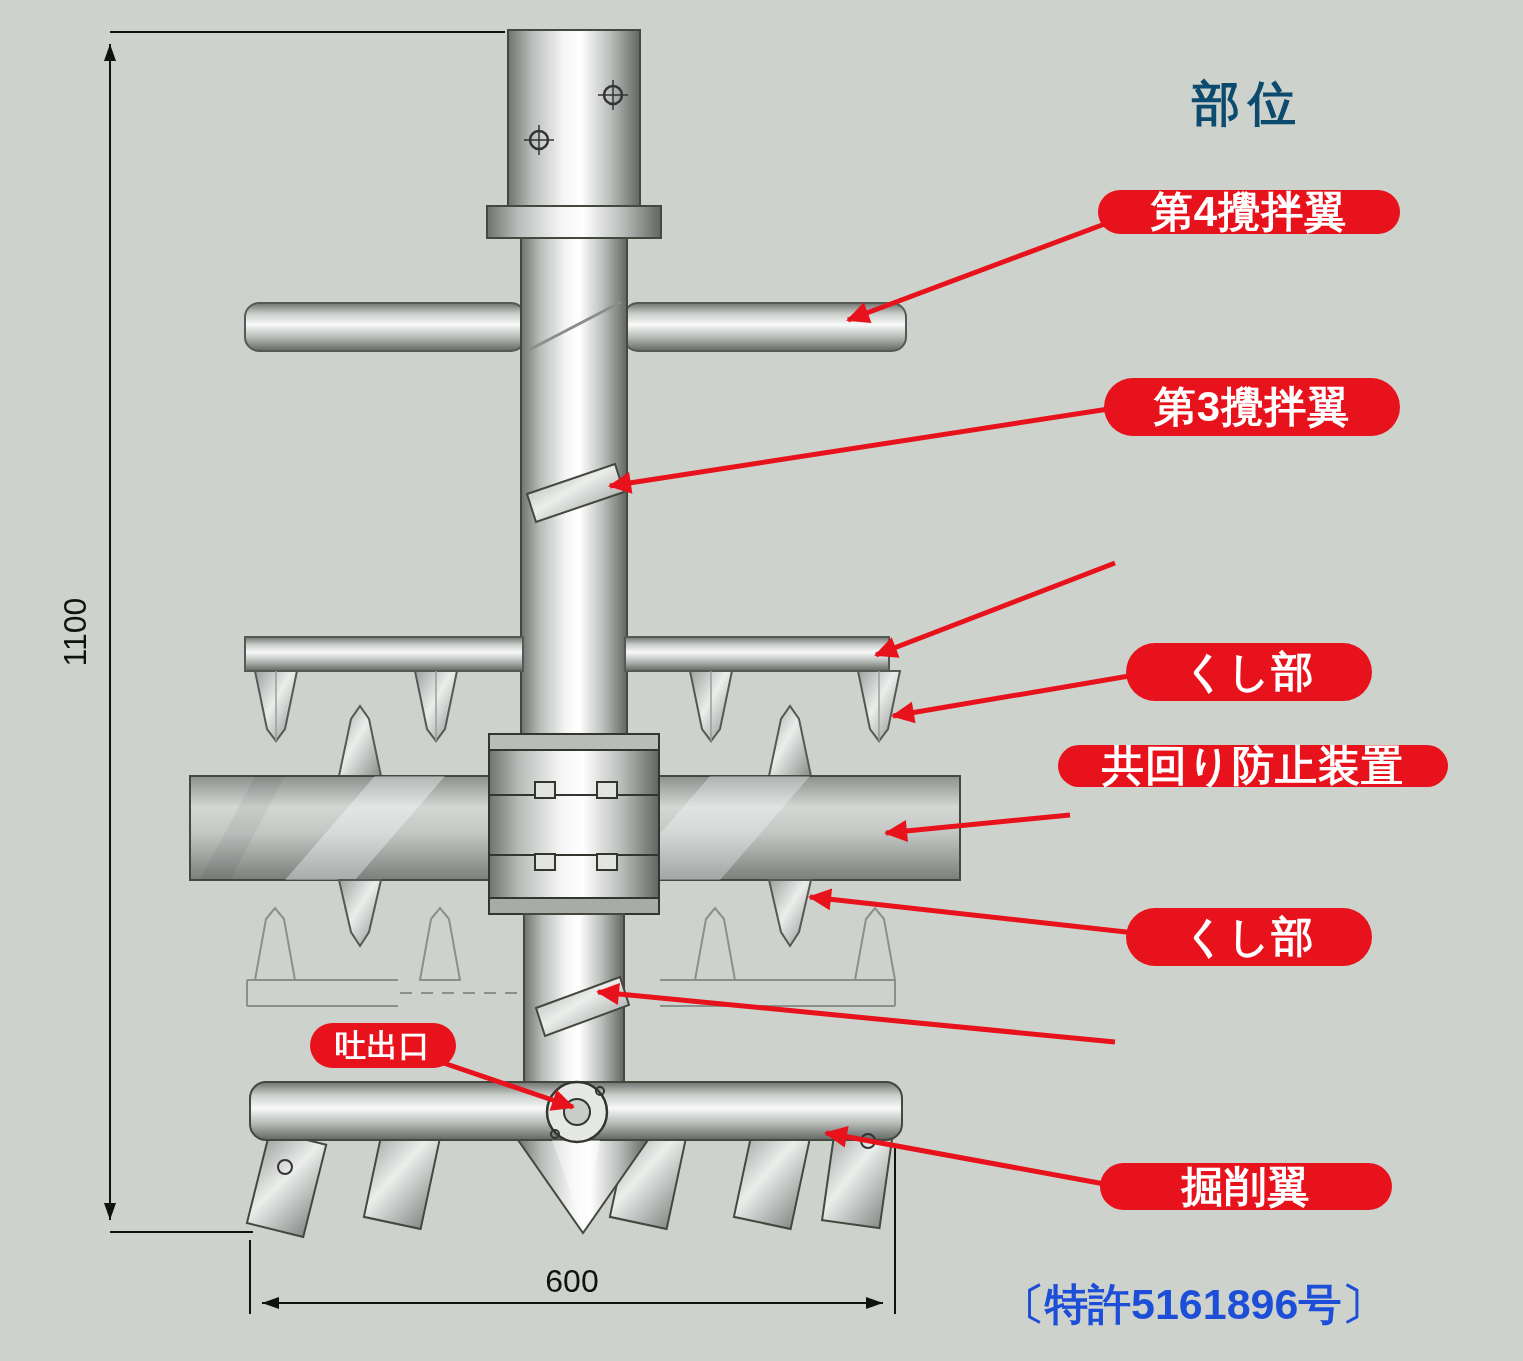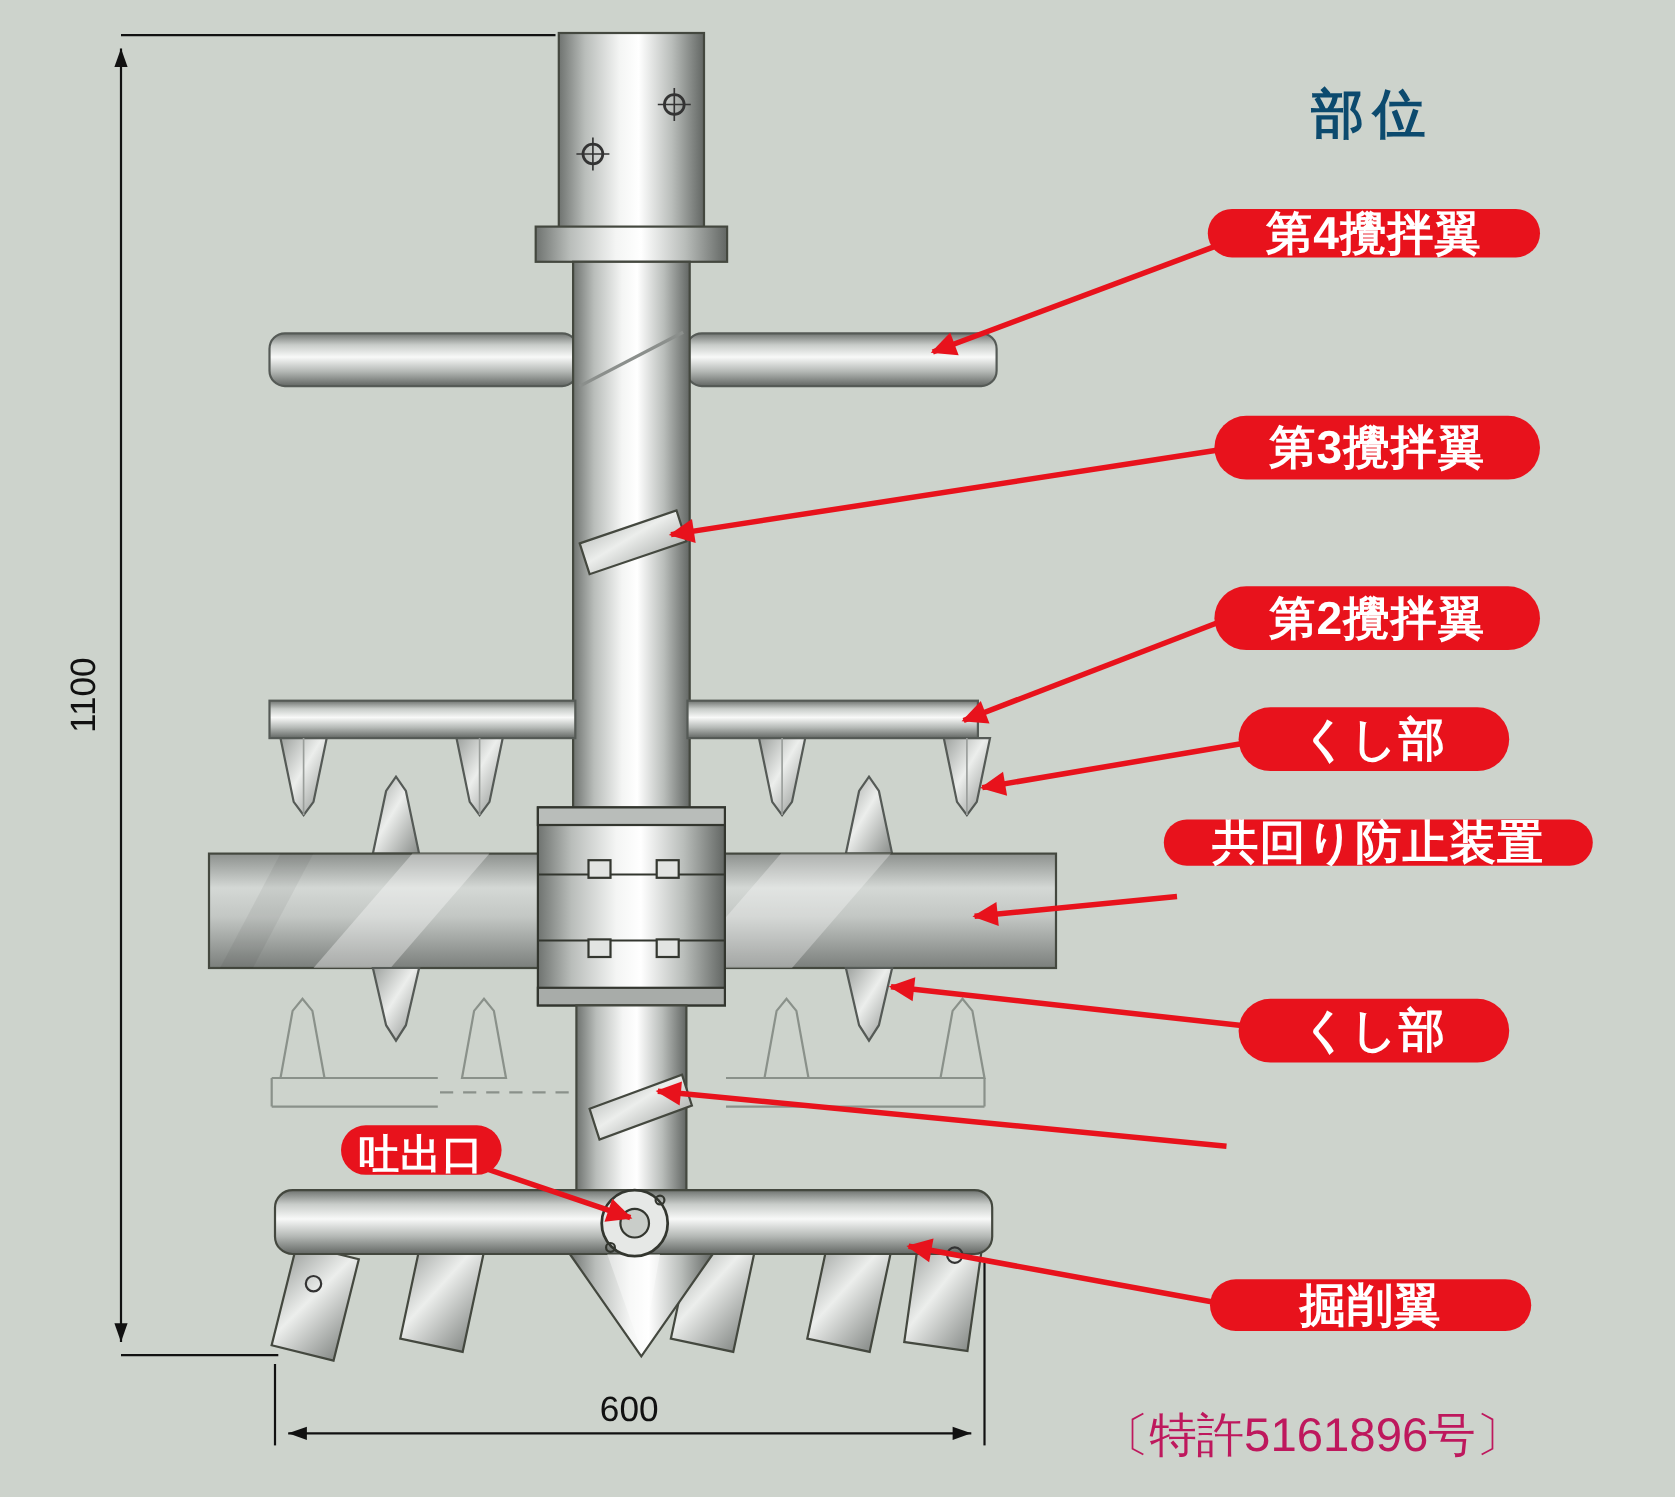--- a/index.html
+++ b/index.html
@@ -5,23 +5,23 @@
   * { margin:0; padding:0; box-sizing:border-box; }
   html,body { font-family:"Liberation Sans", sans-serif; background:#cdd3cc; }
   .stage { position:relative; width:1523px; height:1361px; background:#cdd3cc; overflow:hidden; }
   .stage > svg { position:absolute; left:0; top:0; }
   .callout {
     position:absolute; background:#e8121c; color:#ffffff;
     font-weight:bold; font-size:42px; line-height:1;
     display:flex; align-items:center; justify-content:center;
     border-radius:999px; letter-spacing:1px; white-space:nowrap;
   }
-  .callout.small { font-size:37px;align-items:flex-end; }
+  .callout.small { font-size:31px; }
   .title-text { position:absolute; color:#0c4a6e; font-size:48px; font-weight:600; letter-spacing:8px; white-space:nowrap; }
-  .patent-text { position:absolute; color:#be185d; font-size:43px; font-weight:normal; white-space:nowrap; }
+  .patent-text { position:absolute; color:#1d4ed8; font-size:43px; font-weight:bold; white-space:nowrap; }
   .dim-label { font-size:32px; fill:#111111; font-family:"Liberation Sans", sans-serif; }
 </style>
 </head>
 <body>
 
 <div class="stage">
 
 <svg width="1523" height="1361" viewBox="0 0 1523 1361">
   <defs>
     <linearGradient id="gradV" x1="0" y1="0" x2="1" y2="0">
@@ -189,23 +189,20 @@
 </svg>
 
 <div class="title-text" style="left:1192px;top:72px">部位</div>
 
 <div class="callout" style="left:1098px;top:190px;width:302px;height:44px">
   <span>第4攪拌翼</span>
 </div>
 <div class="callout" style="left:1104px;top:378px;width:296px;height:58px">
   <span>第3攪拌翼</span>
 </div>
-<div class="callout" style="left:1104px;top:533px;width:296px;height:58px">
-  <span>第2攪拌翼</span>
-</div>
 <div class="callout" style="left:1126px;top:643px;width:246px;height:58px">
   <span>くし部</span>
 </div>
 <div class="callout" style="left:1058px;top:745px;width:390px;height:42px">
   <span>共回り防止装置</span>
 </div>
 <div class="callout" style="left:1126px;top:908px;width:246px;height:58px">
   <span>くし部</span>
 </div>
 <div class="callout" style="left:1100px;top:1163px;width:292px;height:47px">

